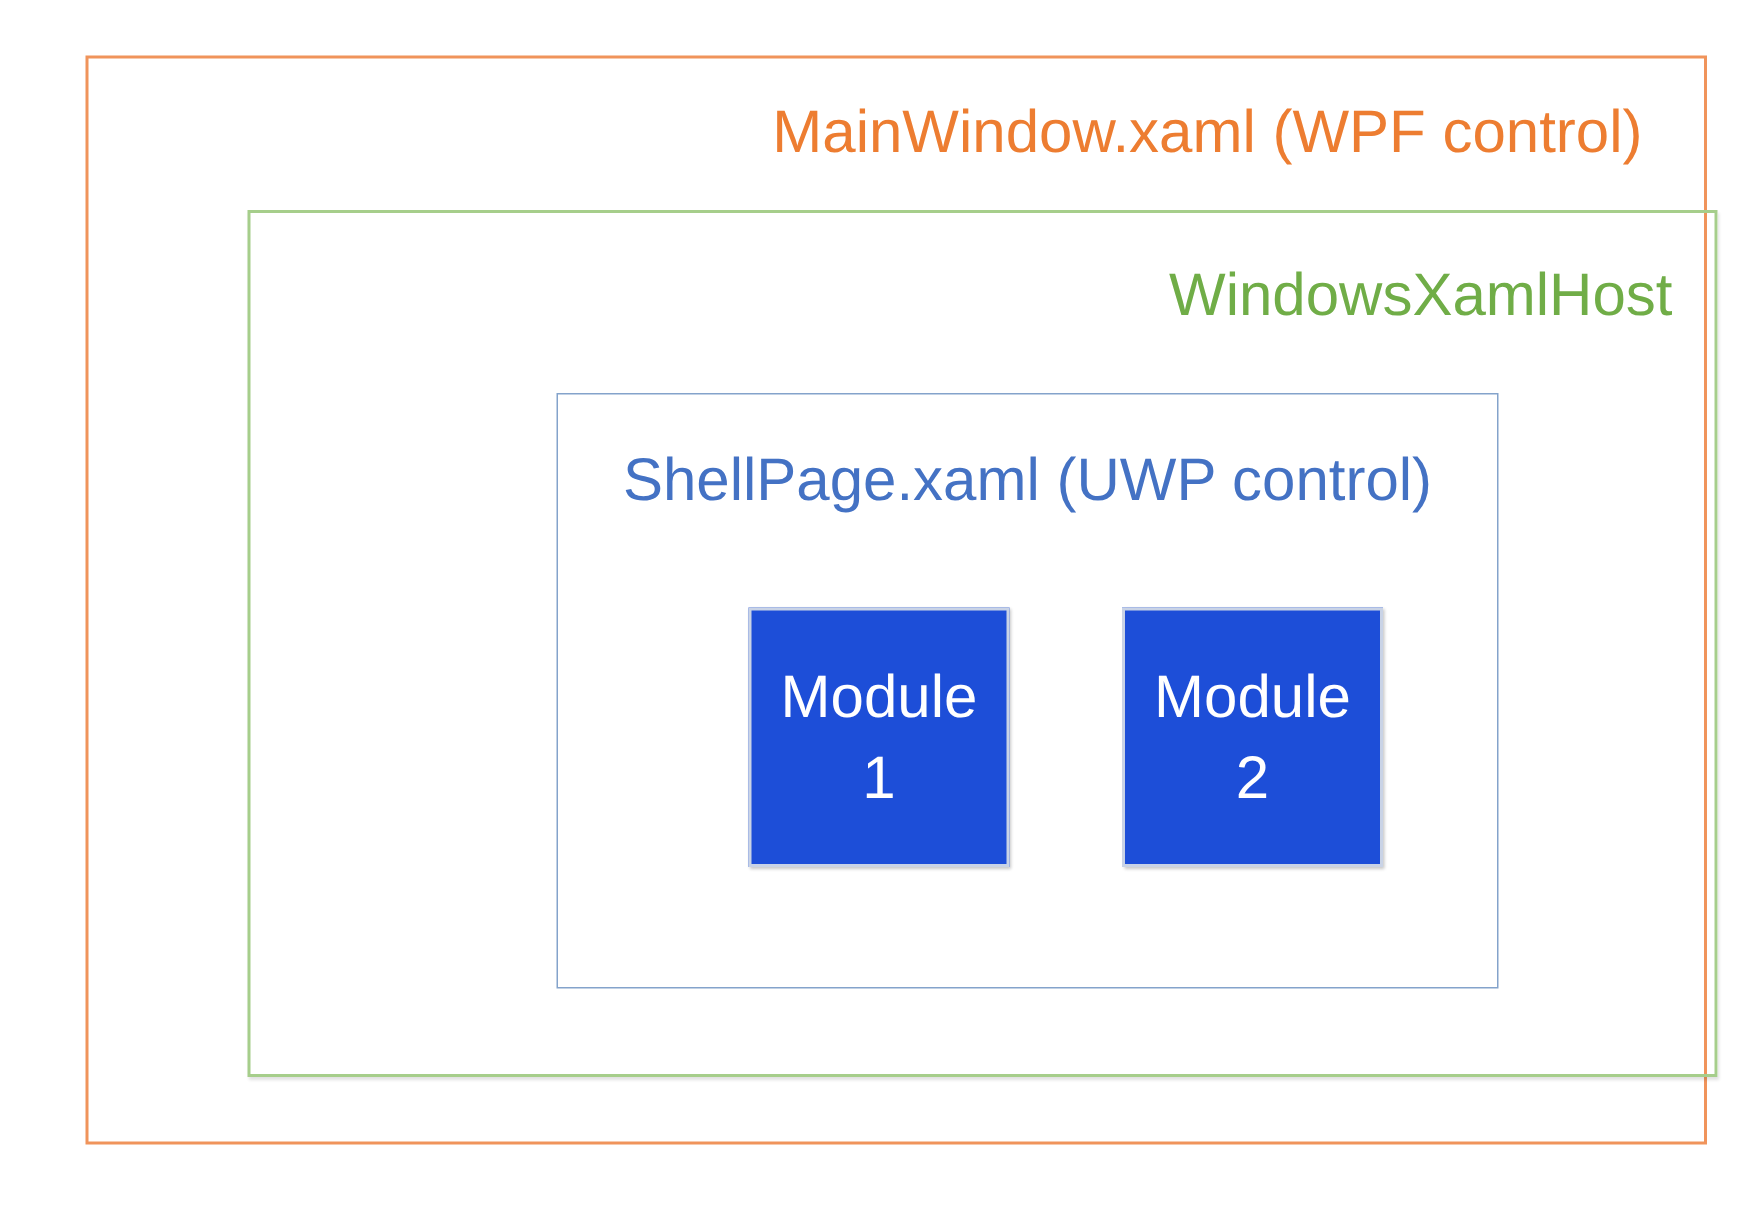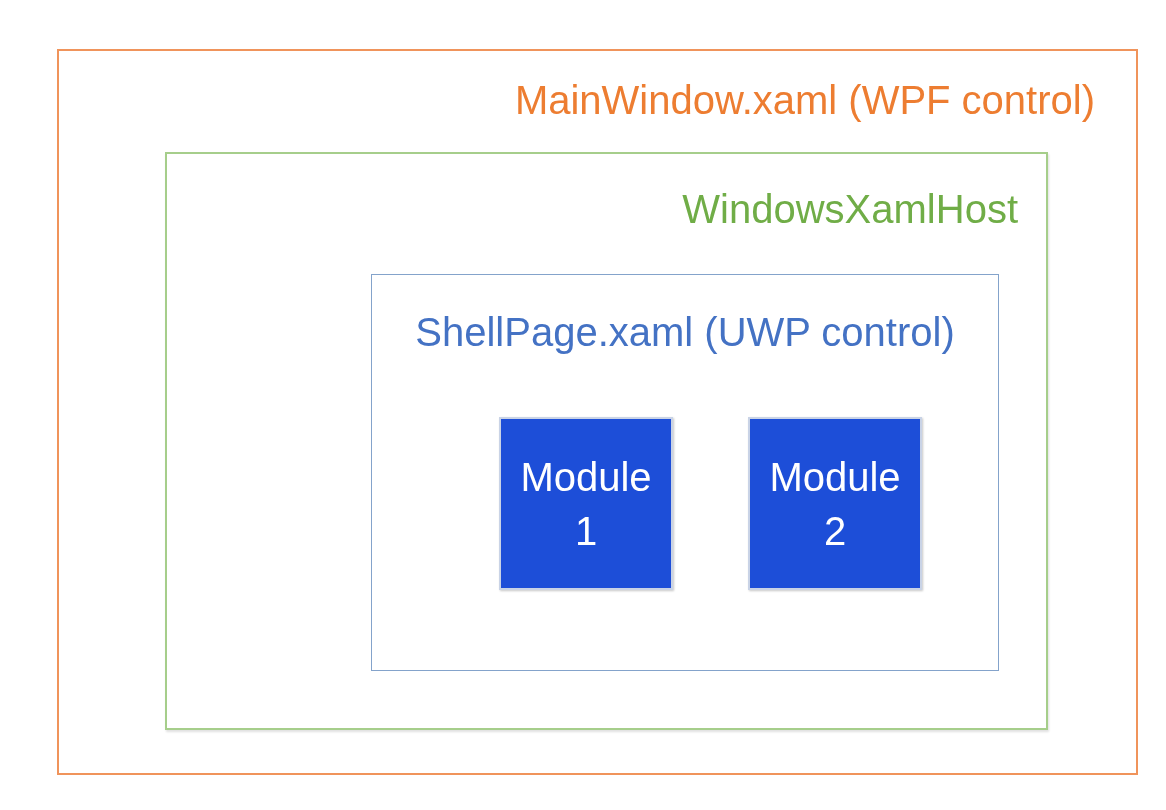--- a/index.html
+++ b/index.html
@@ -20,36 +20,35 @@
     box-sizing: border-box;
     background: transparent;
   }
   
   .outer {
     left: 57px;
     top: 37px;
     width: 1081px;
     height: 726px;
     border: 2px solid #F0945B;
-    margin-top: 12px;
   }
   .outer-label {
     position: absolute;
     top: 25px;
     right: 41px;
     font-size: 40px;
     line-height: 1.2;
     color: #ED7D31;
     white-space: nowrap;
   }
   
   .host {
     left: 106px;
     top: 101px;
-    width: 883px;
+    width: 980px;
     height: 578px;
     border: 2px solid #A6CE8B;
     box-shadow: 1px 2px 2px rgba(0,0,0,0.12);
   }
   .host-label {
     position: absolute;
     top: 31px;
     right: 28px;
     font-size: 40px;
     line-height: 1.2;

